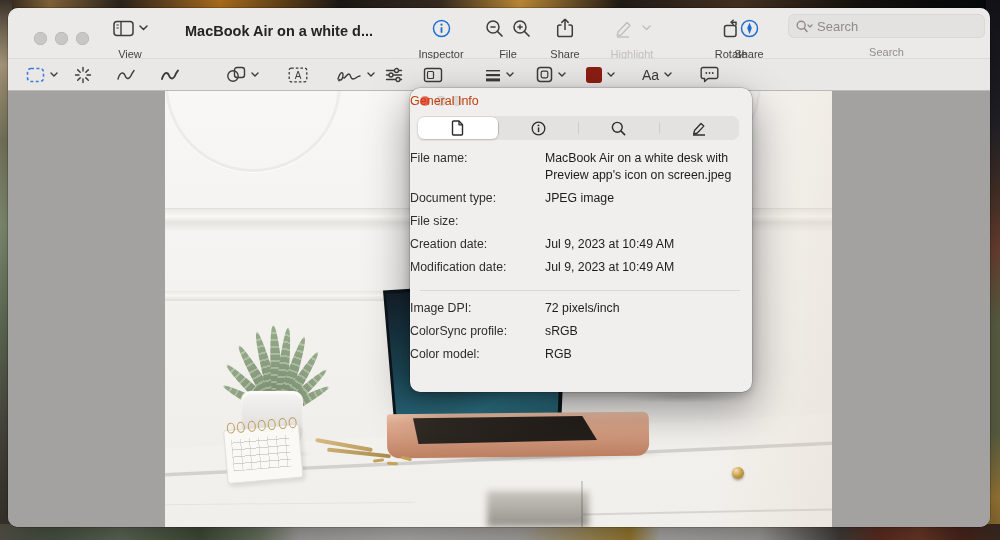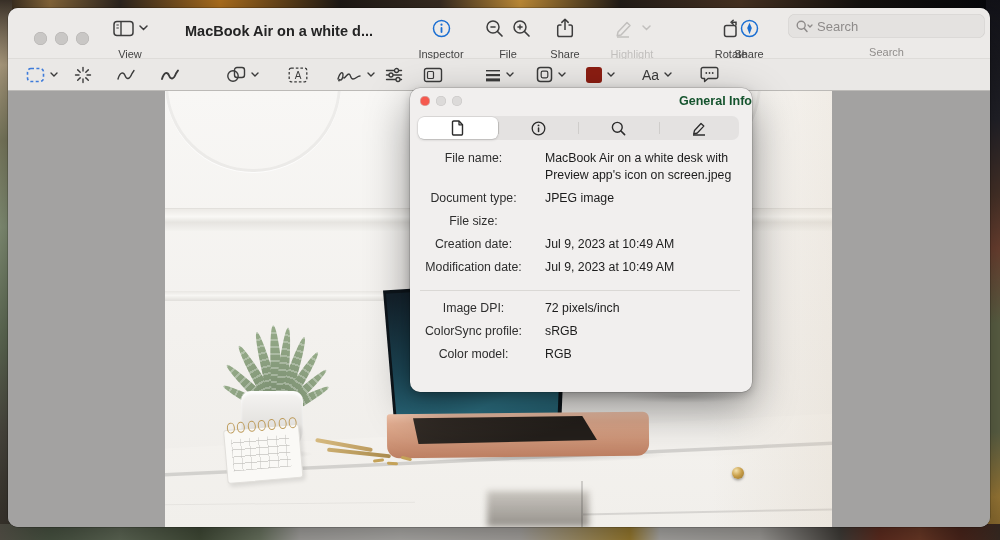--- a/index.html
+++ b/index.html
@@ -131,32 +131,32 @@
   .drawer-line2{position:absolute;left:0;top:412px;width:250px;height:1.4px;
     background:rgba(0,0,0,.05);transform:rotate(-.6deg);}
   .knob{position:absolute;left:567px;top:376px;width:12px;height:12px;border-radius:50%;
     background:radial-gradient(circle at 35% 30%,#f6e3ac,#c79c44 48%,#8f6a1e);
     box-shadow:0 1.5px 2.5px rgba(0,0,0,.35);}
 
   
   .infopanel{position:absolute;left:402px;top:80px;width:342px;height:304px;border-radius:10px;
     background:#f1efee;box-shadow:0 16px 44px rgba(0,0,0,.42),0 3px 10px rgba(0,0,0,.22),0 0 0 .5px rgba(0,0,0,.22);}
   .ip-titlebar{position:absolute;left:0;top:0;width:100%;height:26px;}
-  .ip-title{position:absolute;left:0;top:0;width:100%;height:26px;line-height:27px;text-align:right;
-    font-size:12.5px;font-weight:700;color:#14532d;}
+  .ip-title{position:absolute;left:0;top:0;width:100%;height:26px;line-height:27px;text-align:left;
+    font-size:12.5px;font-weight:400;color:#c2410c;}
   .tabbar{position:absolute;left:8px;top:28px;width:321px;height:24px;border-radius:7px;
     background:#e4e2e1;display:flex;align-items:center;}
   .seg{flex:1;height:24px;display:flex;align-items:center;justify-content:center;position:relative;}
   .seg.sel{background:#fff;border-radius:6px;height:22px;margin:1px 0;
     box-shadow:0 0 0 .5px rgba(0,0,0,.08),0 1px 2.5px rgba(0,0,0,.16);}
   .seg-div{width:1px;height:12px;background:#cfcdcb;}
 
   .iprows{position:absolute;left:0;top:62px;width:342px;}
   .irow{display:flex;margin-bottom:6px;font-size:12.3px;line-height:17px;}
-  .ilbl{width:127px;flex:none;text-align:center;padding-right:8px;color:#2e2e2e;}
+  .ilbl{width:127px;flex:none;text-align:left;padding-right:8px;color:#2e2e2e;}
   .ival{flex:1;color:#1c1c1c;padding-right:12px;}
   .ip-div{position:absolute;left:10px;top:202px;width:320px;height:1px;background:#dad8d5;}
   .iprows2{position:absolute;left:0;top:212px;width:342px;}
 
   svg{display:block;}
 </style>
 </head>
 <body>
 
 <div class="stage">

